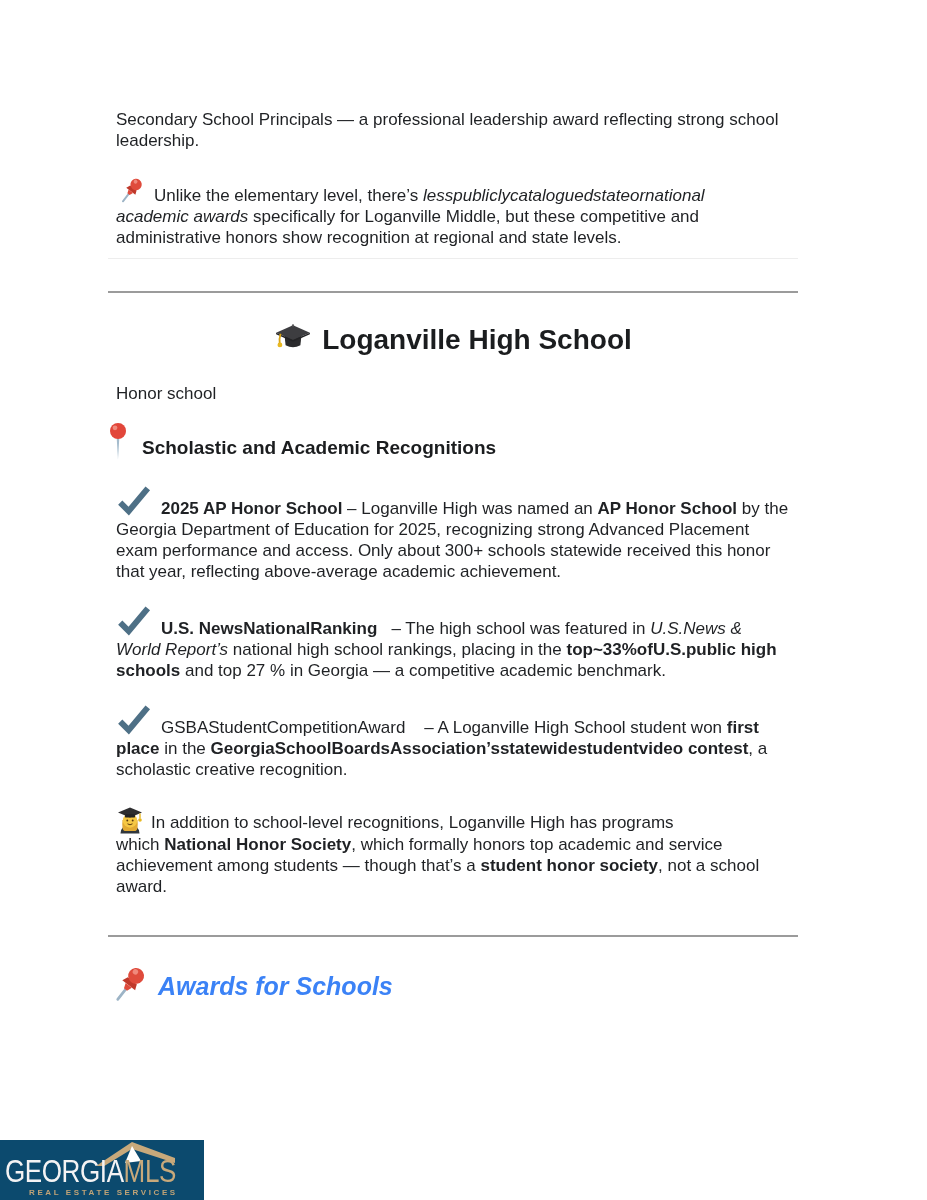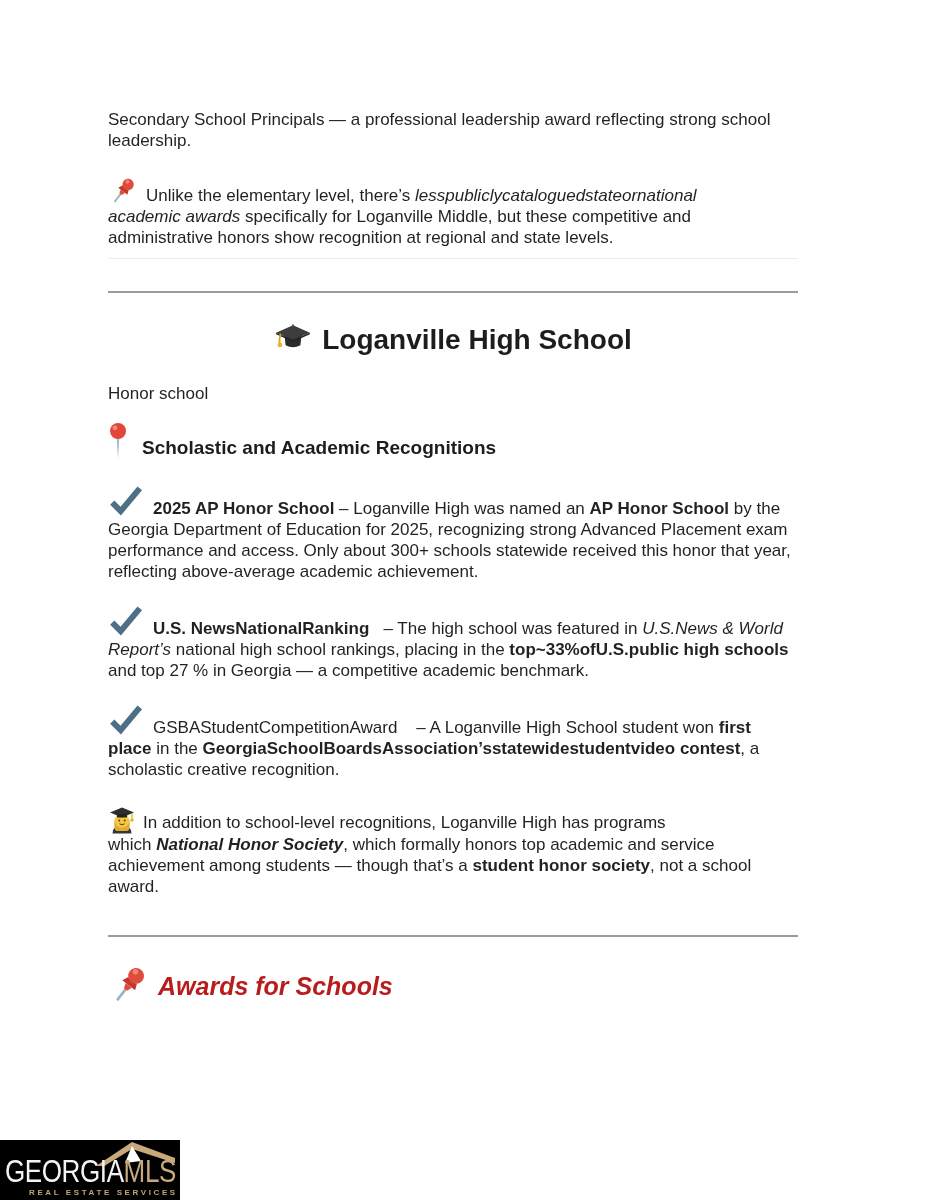--- a/index.html
+++ b/index.html
@@ -3,21 +3,21 @@
 <meta charset="utf-8">
 <style>
   html,body { margin:0; padding:0; background:#ffffff; }
   .page {
     position:relative; width:927px; height:1200px; overflow:hidden;
     background:#ffffff; color:#1f2124;
     font-family:"Liberation Sans","DejaVu Sans",sans-serif;
     font-size:17px; line-height:21px;
   }
   .content { position:absolute; left:108px; top:0; width:690px; }
-  .content p { margin:0; }
+  .content p { margin:8px; }
   .icon { display:inline-block; }
 
   .p-intro { margin-top:109px !important; }
   .p-note  { margin-top:25px !important; }
   .faint-line { margin-top:10px; height:1px; background:#ededed; }
   .hr { height:2px; background:#9b9b9b; }
   .hr-1 { margin-top:32px; }
   .hr-2 { margin-top:38px; }
 
   h1.school {
@@ -32,28 +32,28 @@
   }
   h2.scholastic .roundpin-icon { vertical-align:-8px; margin-right:14px; }
 
   .p-item { margin-top:22px !important; }
   .p-item .check-icon { vertical-align:-3px; margin-right:9px; }
   .p-student { margin-top:26px !important; }
   .p-student .student-icon { vertical-align:-6px; margin-right:7px; }
   .p-note .pin-icon-sm { vertical-align:-5px; margin-right:8px; }
 
   h2.awards {
-    margin:26px 0 0; font-size:25px; line-height:46px; font-weight:700; font-style:italic; color:#b91c1c;
+    margin:26px 0 0; font-size:25px; line-height:46px; font-weight:700; font-style:italic; color:#3b82f6;
   }
   h2.awards .pin-icon-lg { vertical-align:-11px; margin-right:8px; }
 
   
   .logo {
-    position:absolute; left:0; top:1140px; width:180px; height:60px;
-    background:#000000; overflow:hidden;text-decoration:underline;
+    position:absolute; left:0; top:1140px; width:204px; height:60px;
+    background:#0c4a6e; overflow:hidden;text-decoration:underline;
   }
   .logo-word {
     position:absolute; left:5px; top:16px; font-size:31px; line-height:31px;
     font-weight:400; letter-spacing:-0.5px; white-space:nowrap;
     transform:scaleX(0.84); transform-origin:0 0;
   }
   .logo-word .lw { color:#f4f3f4; }
   .logo-word .lg { color:#c8a97b; }
   .logo-roof { position:absolute; left:96px; top:2px; }
   .logo-tagline {
@@ -116,21 +116,21 @@
         <path d="M4.5 27.5 Q4.5 19.5 14 19.5 Q23.5 19.5 23.5 27.5 Z" fill="#31373c"></path>
         <path d="M6.5 14 Q5.5 24 8.5 25 L19.5 25 Q22.5 24 21.5 14 Z" fill="#e3aa33"></path>
         <circle cx="14" cy="14.5" r="7.2" fill="#f6c844"></circle>
         <circle cx="11.3" cy="14.5" r="0.95" fill="#5b3a10"></circle>
         <circle cx="16.7" cy="14.5" r="0.95" fill="#5b3a10"></circle>
         <path d="M11.5 17.8 Q14 19.8 16.5 17.8" stroke="#5b3a10" stroke-width="1" fill="none"></path>
         <polygon points="14,1.5 26,6.5 14,11.5 2,6.5" fill="#2e2e30"></polygon>
         <rect x="9" y="8.2" width="10" height="3.4" rx="1.2" fill="#232325"></rect>
         <path d="M24 7.5 L24 12.5" stroke="#e8b822" stroke-width="1.4"></path>
         <circle cx="24" cy="14" r="1.8" fill="#e8b822"></circle>
-      </svg><span><span>In addition to school-level recognitions, Loganville High has programs</span><br><span>which </span><span style="font-weight: 700; font-style: italic;">National Honor Society</span><span>, which formally honors top academic and service achievement among students — though that’s a </span><span style="font-weight: 700;">student honor society</span><span>, not a school award.</span></span></p>
+      </svg><span><span>In addition to school-level recognitions, Loganville High has programs</span><br><span>which </span><span style="font-weight: 700;">National Honor Society</span><span>, which formally honors top academic and service achievement among students — though that’s a </span><span style="font-weight: 700;">student honor society</span><span>, not a school award.</span></span></p>
 
     <div class="hr hr-2"></div>
 
     <h2 class="awards"><svg class="icon pin-icon-lg" width="42" height="42" viewBox="0 0 28 28">
         <g transform="rotate(38 14 14)">
           <path d="M14 17.5 L14 26.2" stroke="#9db4c6" stroke-width="1.8" stroke-linecap="round"></path>
           <path d="M10.2 10.4 L17.8 10.4 L19.4 14.3 L8.6 14.3 Z" fill="#c0392b"></path>
           <path d="M11.4 14.3 L16.6 14.3 L15.3 17.8 L12.7 17.8 Z" fill="#df4b3c"></path>
           <circle cx="14" cy="6.3" r="5.3" fill="#df4b3c"></circle>
           <circle cx="12" cy="4.5" r="1.8" fill="#f0897c"></circle>

